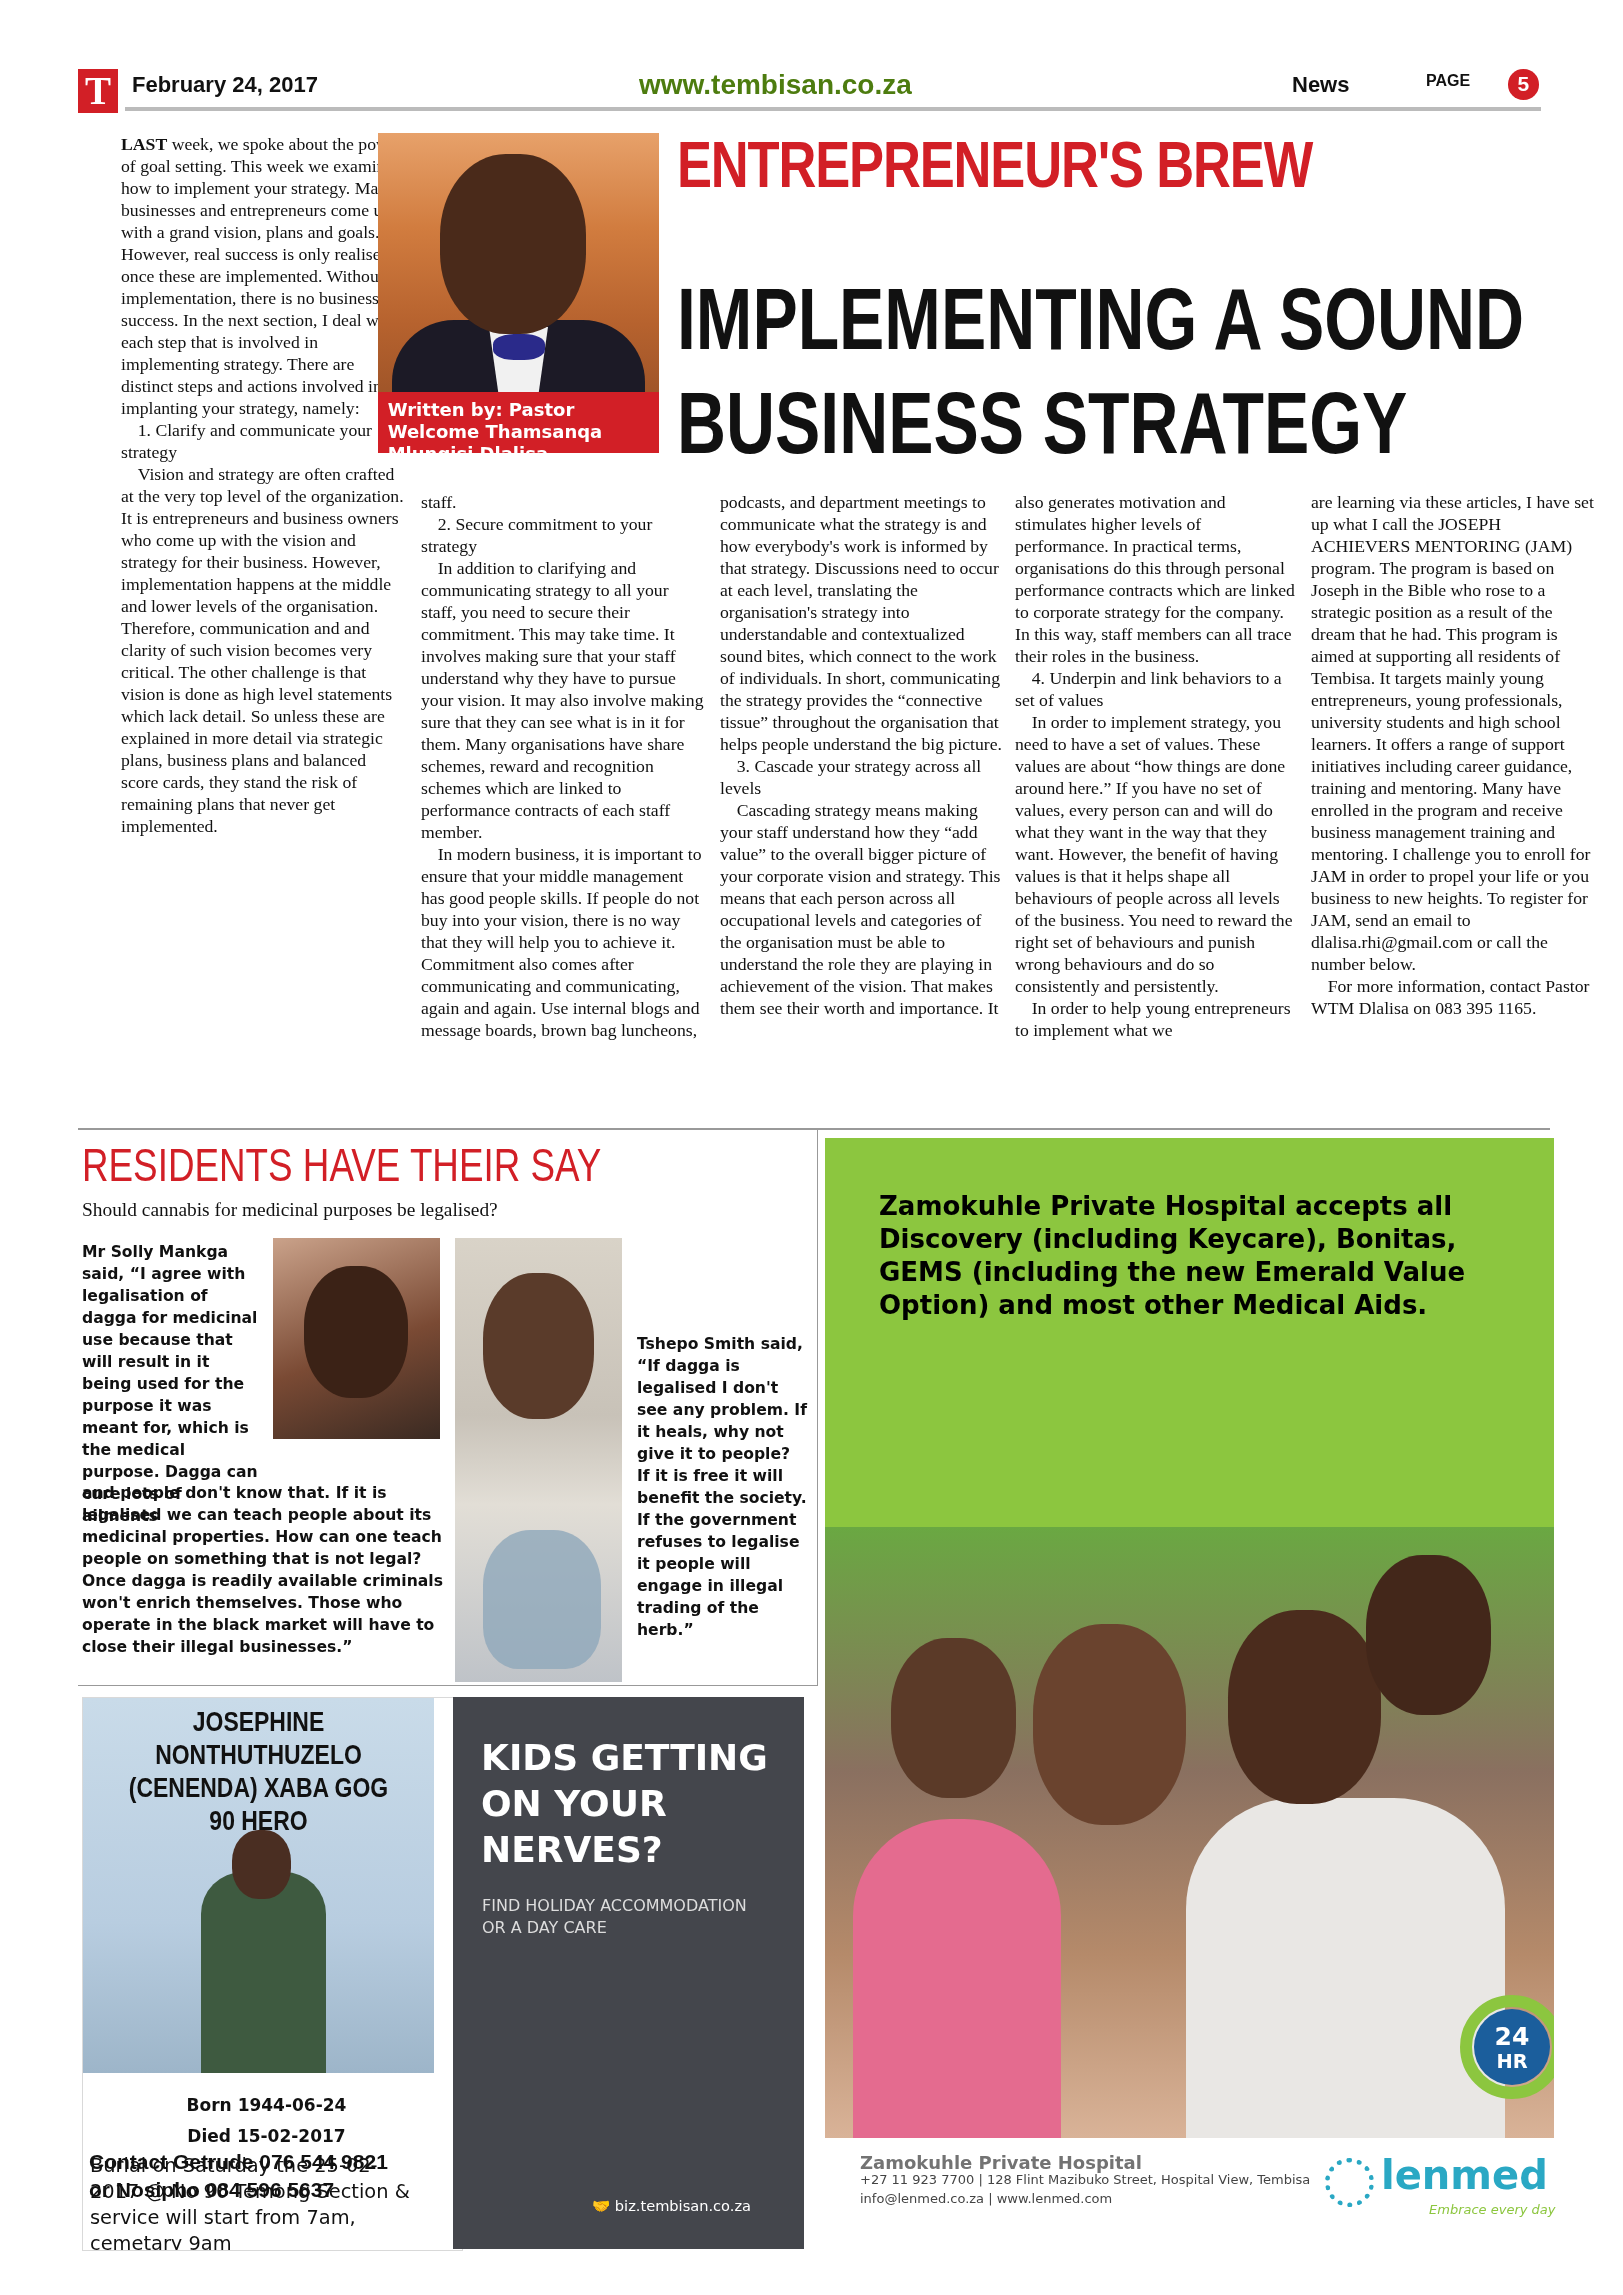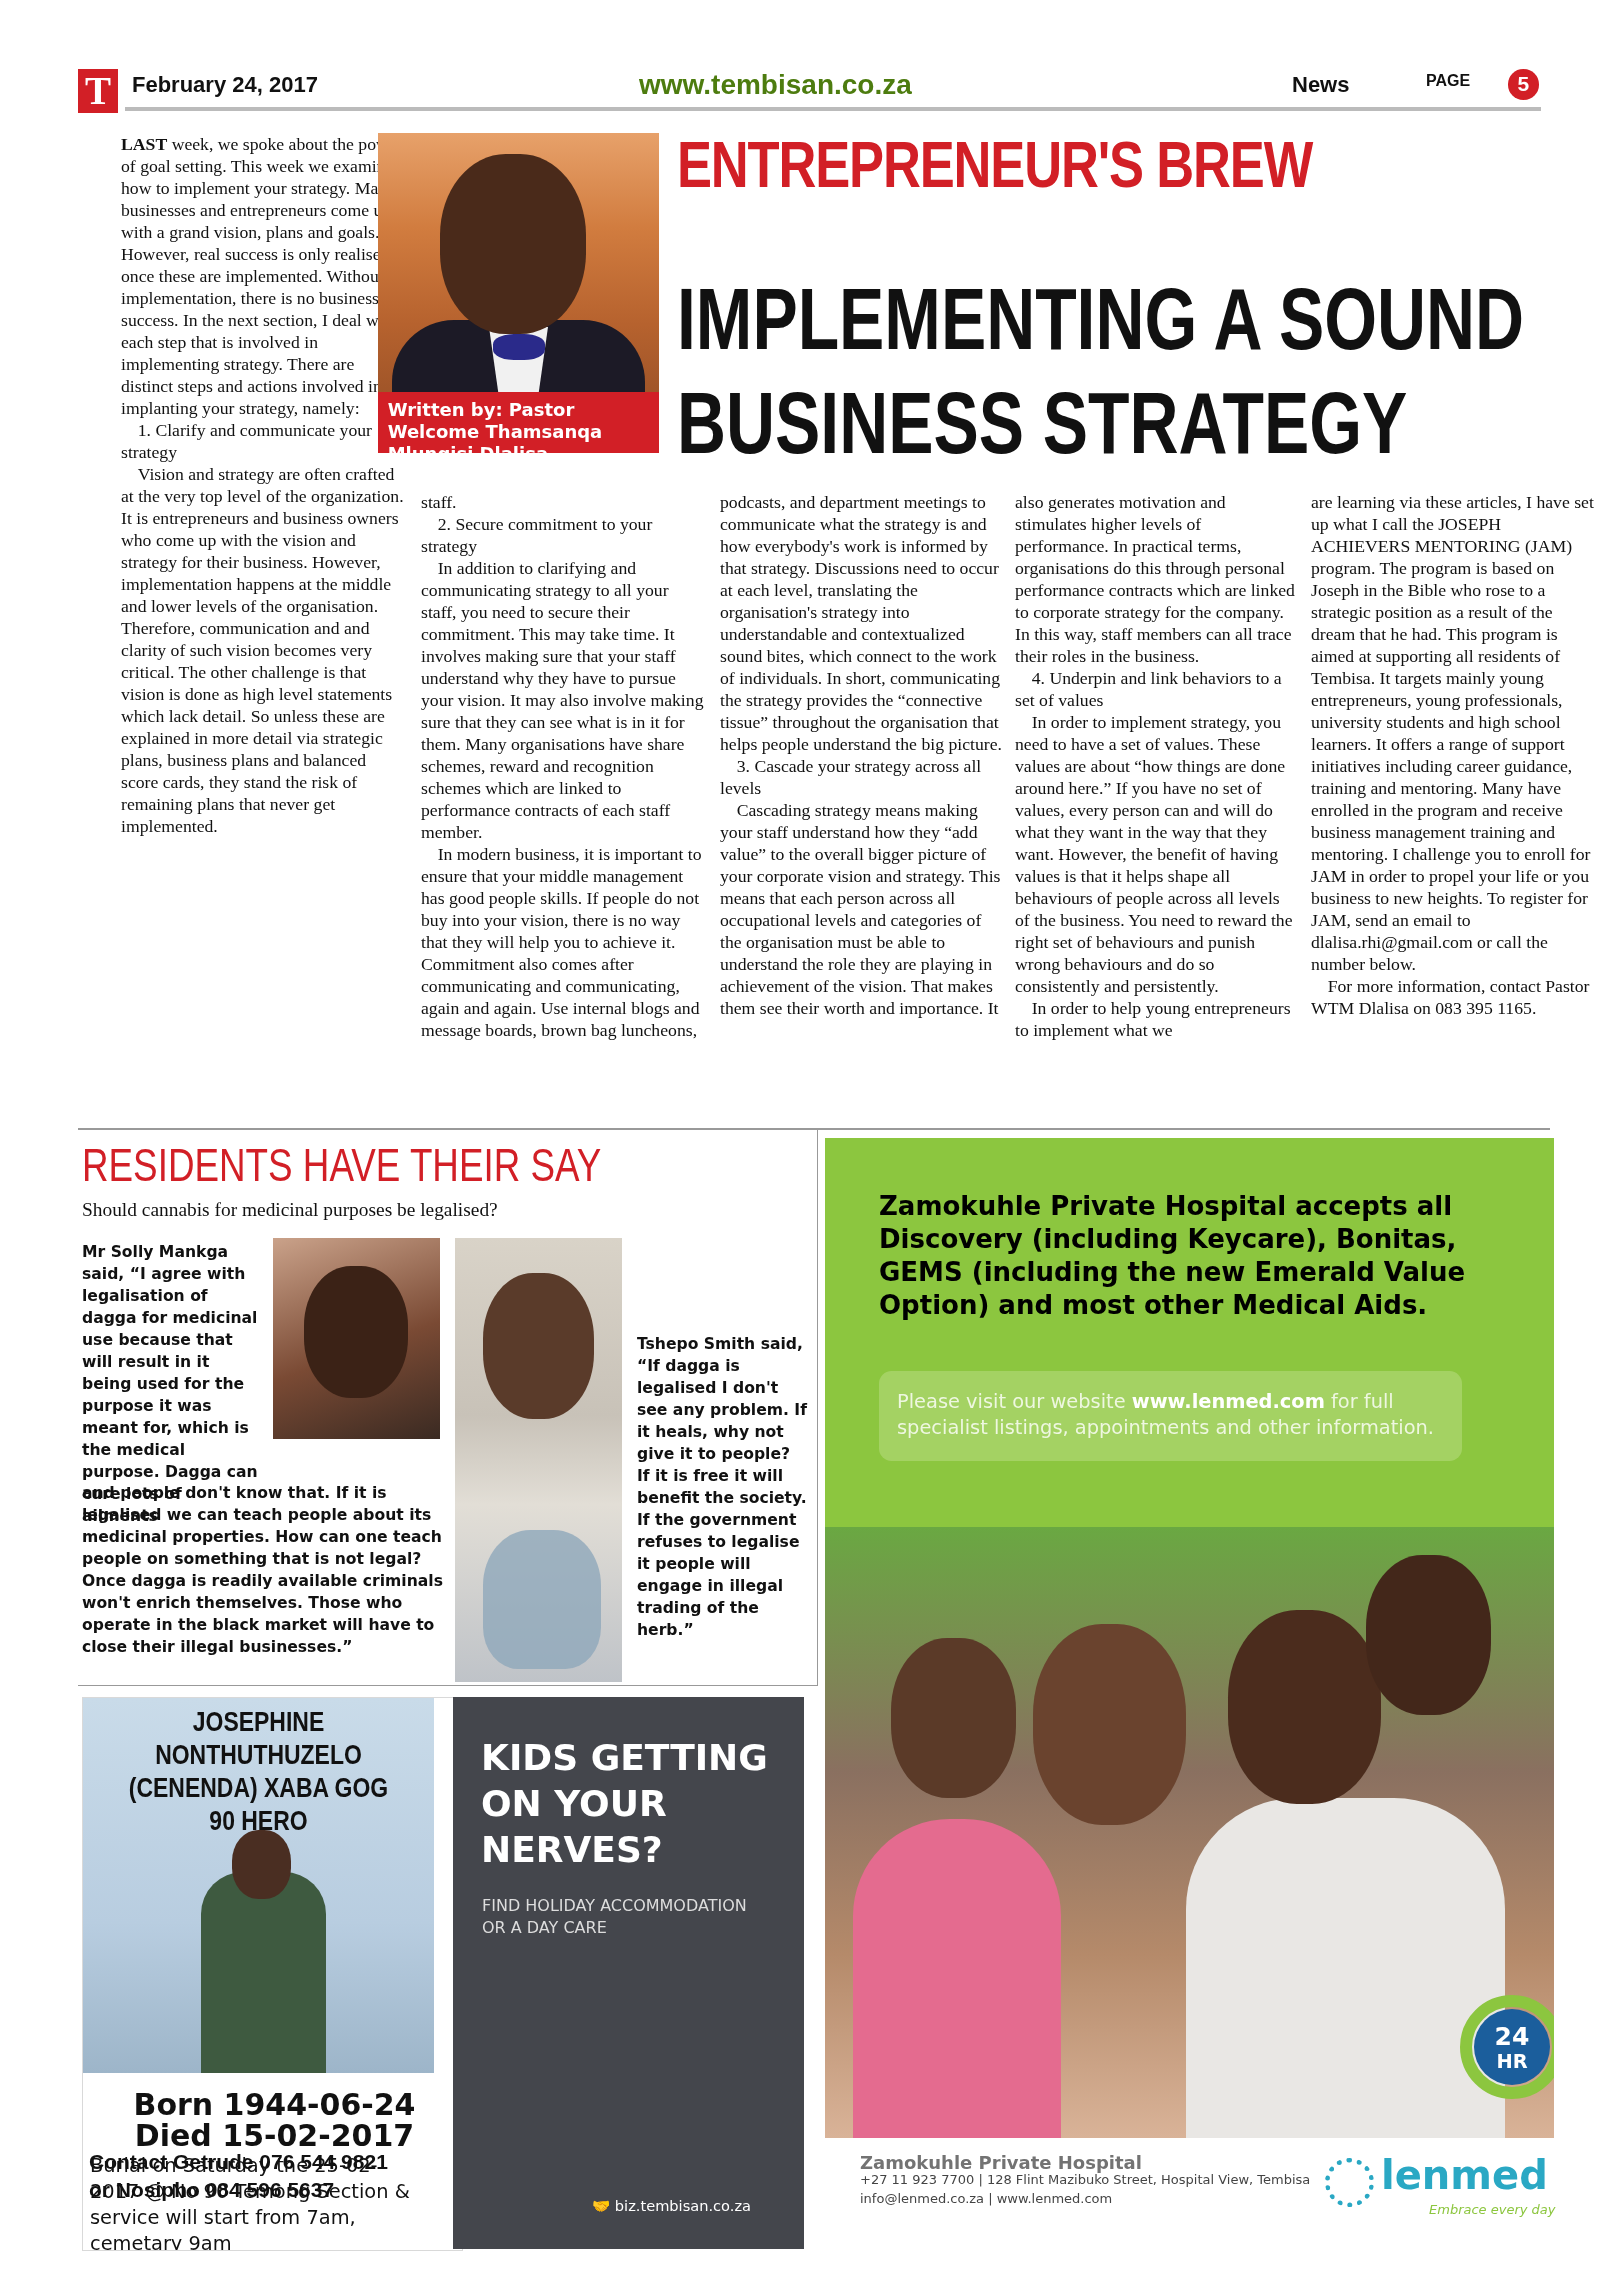--- a/index.html
+++ b/index.html
@@ -37,21 +37,21 @@
   .ph1 .h{position:absolute;left:31px;top:28px;width:104px;height:132px;border-radius:45%;background:#3b2216;}
   .ph2{left:455px;top:1238px;width:167px;height:444px;background:linear-gradient(180deg,#d9d3c8,#c8c2b8 40%,#e2ded6 60%,#bfc3c8);overflow:hidden;}
   .ph2 .h{position:absolute;left:28px;top:35px;width:111px;height:146px;border-radius:45%;background:#5a3b2a;}
   .ph2 .hand{position:absolute;left:28px;top:292px;width:118px;height:139px;border-radius:40% 40% 30% 30%;background:#8ea8ba;opacity:.8;}
   
   .obit{left:82px;top:1697px;width:351px;height:552px;background:#fff;border:1.4px solid #d9d9d9;overflow:hidden;padding-left:28px;}
   .obit-top{position:absolute;left:0;top:0;width:351px;height:375px;background:linear-gradient(180deg,#c9dbe9 0%,#b8cde0 60%,#9db5c9 100%);}
   .obit-title{position:absolute;left:7px;top:7px;width:337px;text-align:center;font-family:"Liberation Sans",sans-serif;font-weight:bold;font-size:28px;line-height:33px;color:#111;transform:scaleX(0.82);transform-origin:center top;}
   .obit-woman{position:absolute;left:118px;top:174px;width:125px;height:201px;background:#3e5a40;border-radius:42px 42px 0 0;}
   .obit-whead{position:absolute;left:149px;top:132px;width:59px;height:69px;border-radius:45%;background:#4a2e22;}
-  .obit-born{position:absolute;left:16px;top:392px;width:351px;text-align:center;font-family:"DejaVu Sans",sans-serif;font-weight:bold;font-size:30px;line-height:30.5px;}
+  .obit-born{position:absolute;left:8px;top:392px;width:351px;text-align:center;font-family:"DejaVu Sans",sans-serif;font-weight:bold;font-size:17px;line-height:30.5px;}
   .obit-burial{position:absolute;left:7px;top:455px;width:333px;font-family:"DejaVu Sans",sans-serif;font-size:19.4px;line-height:26px;}
   .obit-contact{left:89px;top:2148px;font-family:"Liberation Sans",sans-serif;font-weight:bold;font-size:21px;line-height:28px;}
   
   .kids{left:453px;top:1697px;width:351px;height:552px;background:#44464c;overflow:hidden;}
   .kids-h{position:absolute;left:28px;top:38px;font-family:"DejaVu Sans",sans-serif;font-weight:bold;font-size:36px;line-height:46px;color:#fff;}
   .kids-s{position:absolute;left:29px;top:198px;font-family:"DejaVu Sans",sans-serif;font-size:16px;line-height:22px;color:#ddd;}
   .kids-url{position:absolute;left:139px;top:500px;font-family:"DejaVu Sans",sans-serif;font-size:14.6px;color:#fff;}
   
   .lenmed{left:825px;top:1138px;width:729px;height:1000px;background:#8cc63f;overflow:hidden;}
   .len-h{position:absolute;left:54px;top:52px;width:625px;font-family:"DejaVu Sans",sans-serif;font-weight:bold;font-size:26px;line-height:33px;color:#000000;}
@@ -165,23 +165,20 @@
 </div>
 
 <div class="abs kids">
   <div class="kids-h" style="width:292px;">KIDS GETTING ON YOUR NERVES?</div>
   <div class="kids-s" style="width:292px;">FIND HOLIDAY ACCOMMODATION OR A DAY CARE</div>
   <div class="kids-url"><span>🤝 </span><span>biz.tembisan.co.za</span></div>
 </div>
 
 <div class="abs lenmed">
   <div class="len-h">Zamokuhle Private Hospital accepts all Discovery (including Keycare), Bonitas, GEMS (including the new Emerald Value Option) and most other Medical Aids.</div>
-  <div class="len-box">
-    <span>Please visit our website </span><b>www.lenmed.com</b><span> for full specialist listings, appointments and other information.</span>
-  </div>
   <div class="family">
     <div class="pinkt"></div>
     <div class="shirtw"></div>
     <div class="fam1"></div>
     <div class="fam2"></div>
     <div class="fam3"></div>
     <div class="fam4"></div>
   </div>
   <div class="emg-ring"></div>
   <div class="emg">

